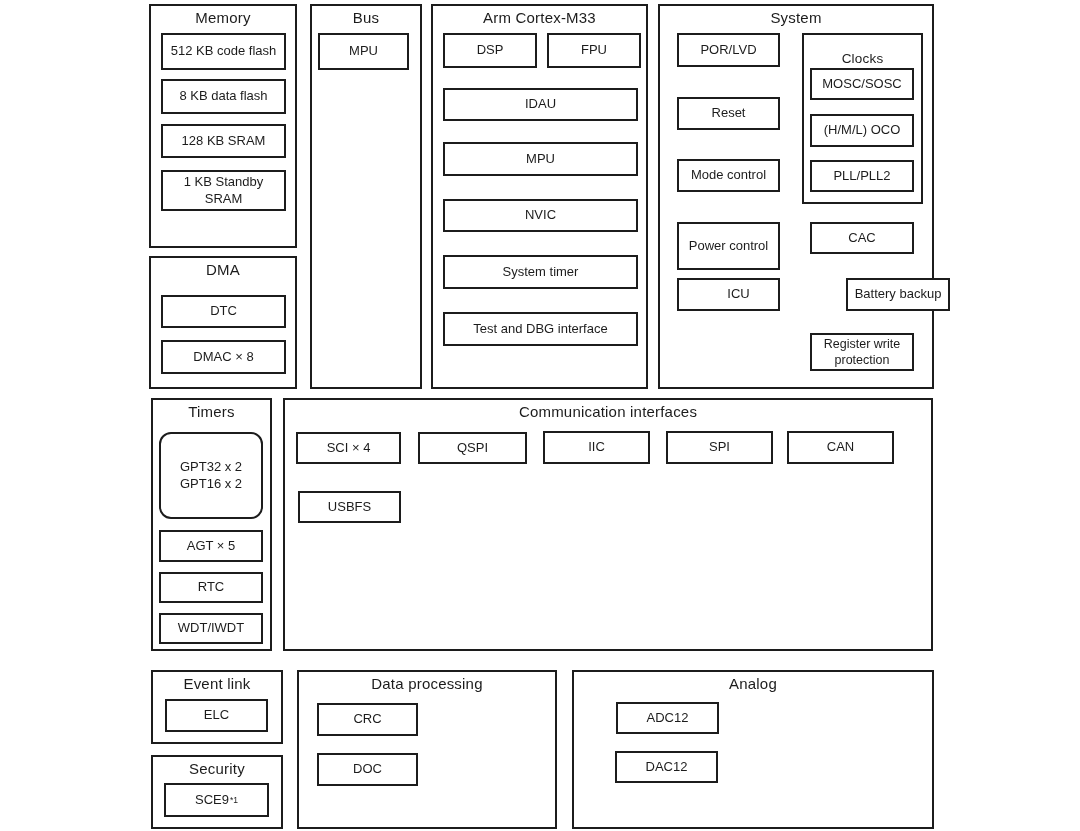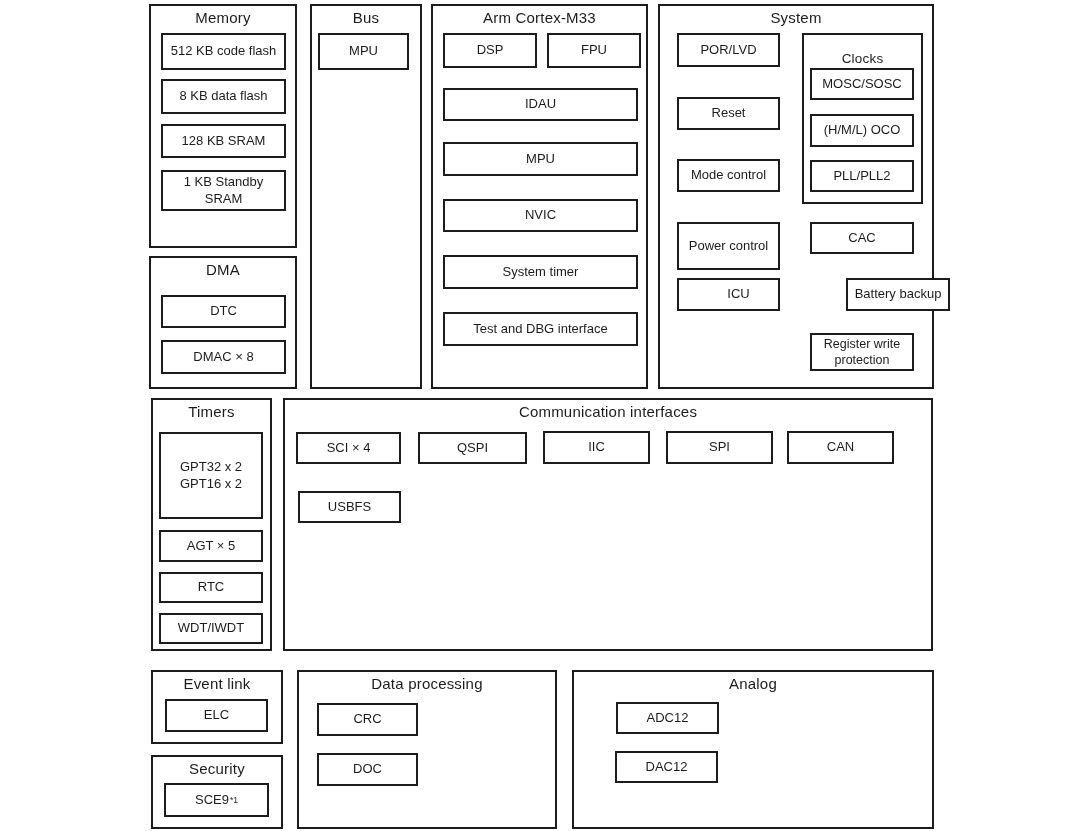--- a/index.html
+++ b/index.html
@@ -77,21 +77,21 @@
   <div class="box" style="left:810px; top:160px; width:104px; height:32px;">PLL/PLL2</div>
 
   <div class="box" style="left:810px; top:222px; width:104px; height:32px;">CAC</div>
   <div class="box" style="left:810px; top:278px; width:104px; height:33px;margin-left:36px;">Battery backup</div>
   <div class="box small" style="left:810px; top:333px; width:104px; height:38px;">Register write
 protection</div>
 
   <div class="panel" style="left:151px; top:398px; width:121px; height:253px;">
     <div class="ptitle">Timers</div>
   </div>
-  <div class="box" style="left:159px; top:432px; width:104px; height:87px;">GPT32 x 2
+  <div class="box" style="left:159px; top:432px; width:104px; height:87px;border-radius:12px;">GPT32 x 2
 GPT16 x 2</div>
   <div class="box" style="left:159px; top:530px; width:104px; height:32px;">AGT × 5</div>
   <div class="box" style="left:159px; top:572px; width:104px; height:31px;">RTC</div>
   <div class="box" style="left:159px; top:613px; width:104px; height:31px;">WDT/IWDT</div>
 
   <div class="panel" style="left:283px; top:398px; width:650px; height:253px;">
     <div class="ptitle">Communication interfaces</div>
   </div>
   <div class="box" style="left:296px; top:432px; width:105px; height:32px;">SCI × 4</div>
   <div class="box" style="left:418px; top:432px; width:109px; height:32px;">QSPI</div>

